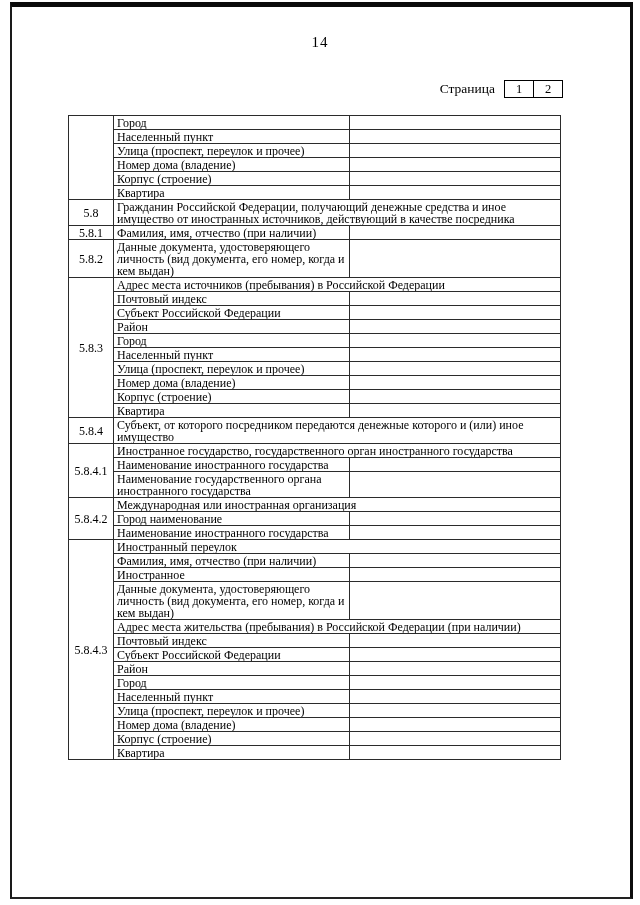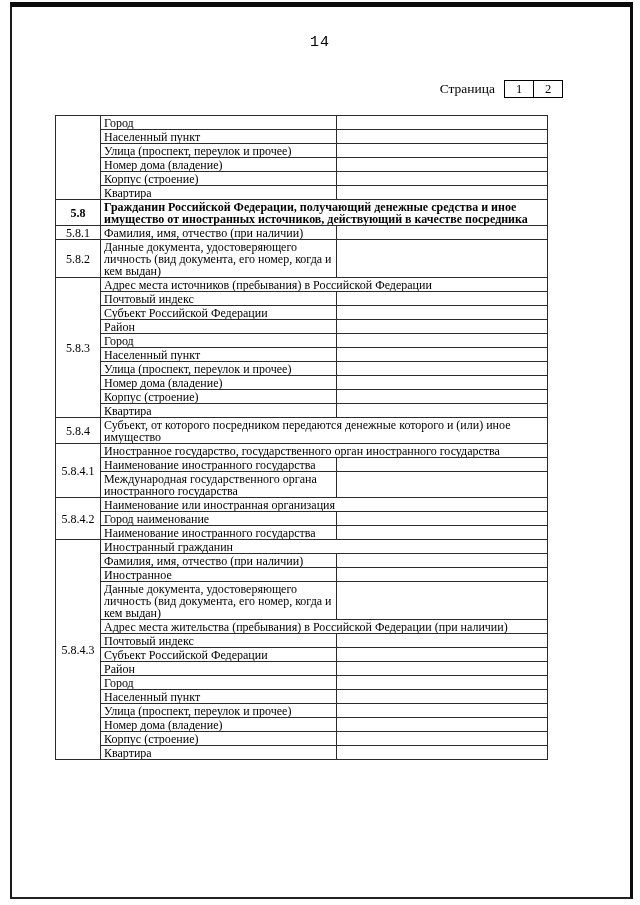--- a/index.html
+++ b/index.html
@@ -11,46 +11,46 @@
   .scan-frame{
     position:absolute;left:10px;top:2px;right:7px;bottom:6px;
     border-top:5px solid #0a0a0a;
     border-left:2px solid #1a1a1a;
     border-right:3px solid #0d0d0d;
     border-bottom:2px solid #222;
     pointer-events:none;
   }
   .page-num{
     position:absolute;top:34px;left:0;width:100%;
-    text-align:center;font-size:15px;letter-spacing:1px;font-family:Liberation Mono, monospace;
+    text-align:center;font-size:15px;letter-spacing:1px;
   }
   .paging{
     position:absolute;top:80px;right:77px;
     display:flex;align-items:center;gap:9px;font-size:13.5px;
   }
   .page-boxes{display:flex;border:1px solid #000;background:#fff;}
   .page-box{
     width:28px;height:16px;line-height:16px;text-align:center;
     font-size:12.5px;border-left:1px solid #000;
   }
   .page-box:first-child{border-left:none;}
   table.form{
-    position:absolute;top:115px;left:55px;
+    position:absolute;top:115px;left:68px;
     border-collapse:collapse;table-layout:fixed;width:492px;
   }
   table.form td{
     border:1px solid #2b2b2b;
     font-size:12px;line-height:12px;
     padding:1px 3px 0 3px;
     overflow:hidden;
   }
   td.num{text-align:center;vertical-align:middle;}
   td.label{vertical-align:top;}
   td.value{vertical-align:top;}
-  .bold{font-weight:bold;}
+  .bold{font-weight:normal;}
 </style>
 </head>
 <body>
 
 <div class="scan-frame"></div>
 
 <div class="page-num">14</div>
 
 <div class="paging">
   <span>Страница</span>
@@ -152,38 +152,38 @@
       </tr>
       <tr>
         <td class="num" rowspan="3">5.8.4.1</td>
         <td class="label" colspan="2">Иностранное государство, государственного орган иностранного государства</td>
       </tr>
       <tr>
         <td class="label">Наименование иностранного государства</td>
         <td class="value"></td>
       </tr>
       <tr>
-        <td class="label">Международная государственного органа иностранного государства</td>
+        <td class="label">Наименование государственного органа иностранного государства</td>
         <td class="value"></td>
       </tr>
       <tr>
         <td class="num" rowspan="3">5.8.4.2</td>
-        <td class="label" colspan="2">Наименование или иностранная организация</td>
+        <td class="label" colspan="2">Международная или иностранная организация</td>
       </tr>
       <tr>
         <td class="label">Город наименование</td>
         <td class="value"></td>
       </tr>
       <tr>
         <td class="label">Наименование иностранного государства</td>
         <td class="value"></td>
       </tr>
       <tr>
         <td class="num" rowspan="14">5.8.4.3</td>
-        <td class="label" colspan="2">Иностранный гражданин</td>
+        <td class="label" colspan="2">Иностранный переулок</td>
       </tr>
       <tr>
         <td class="label">Фамилия, имя, отчество (при наличии)</td>
         <td class="value"></td>
       </tr>
       <tr>
         <td class="label">Иностранное</td>
         <td class="value"></td>
       </tr>
       <tr>

